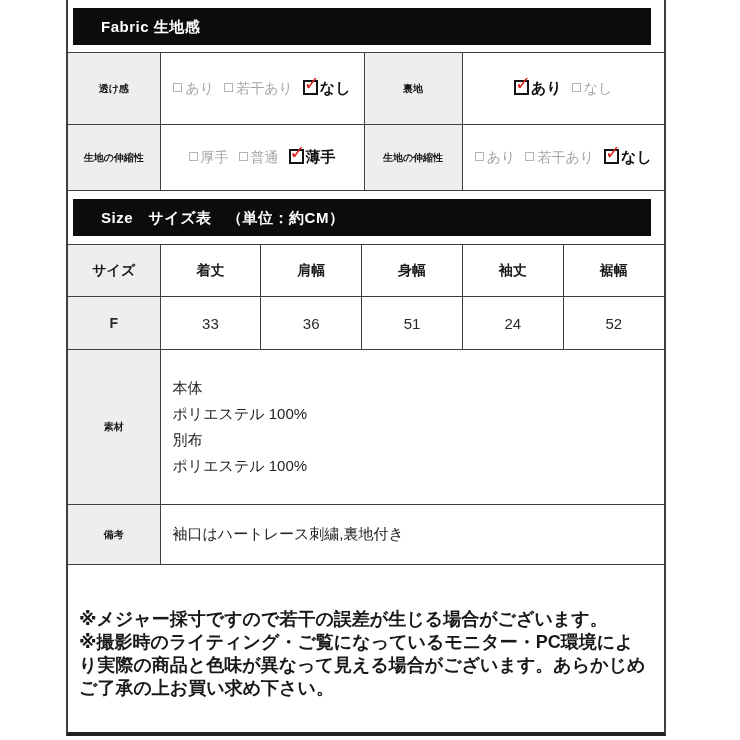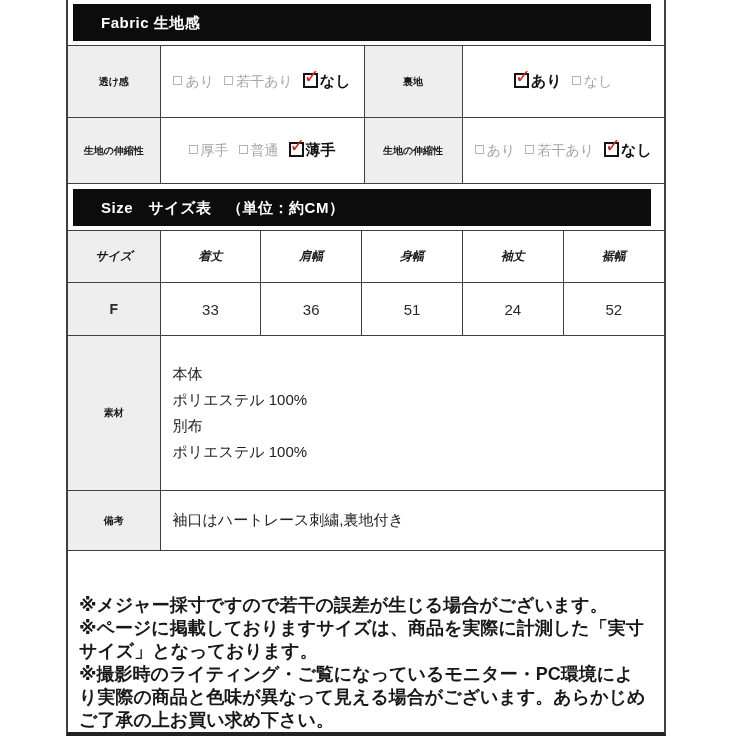--- a/index.html
+++ b/index.html
@@ -54,21 +54,21 @@
   td:last-child,th:last-child{border-right:none;}
   .label-cell{
     background:#eeeeee;
     font-weight:bold;
     font-size:10px;
     color:#1a1a1a;
   }
   .fabric-r1{height:72px;}
   .fabric-r2{height:66px;}
   .size-head{height:52px;}
-  .size-head th{font-weight:bold;font-size:12px;background:#ffffff;font-style:italic;}
+  .size-head th{font-weight:bold;font-size:14px;background:#ffffff;}
   .size-head th.label-cell{background:#eeeeee;}
   .size-data{height:53px;}
   .size-data td{font-size:15px;font-weight:normal;color:#2a2a2a;}
   .size-data td.label-cell{font-weight:bold;font-size:14px;}
   .material-row{height:155px;}
   .remarks-row{height:60px;}
   .content-cell{
     text-align:left;
     padding-left:12px;
     font-size:15px;
@@ -196,18 +196,17 @@
       </tr>
       <tr class="remarks-row">
         <td class="label-cell">備考</td>
         <td class="content-cell" colspan="5">袖口はハートレース刺繍,裏地付き</td>
       </tr>
     </tbody>
       </table>
 
     <div class="footnotes">
         <div>※メジャー採寸ですので若干の誤差が生じる場合がございます。</div>
-        <div>※ページに掲載しておりますサイズは、商品を実際に計測した「実寸サイズ」となっております。</div>
         <div>※撮影時のライティング・ご覧になっているモニター・PC環境により実際の商品と色味が異なって見える場合がございます。あらかじめご了承の上お買い求め下さい。</div>
       </div>
 
   </div>
 </div>
 
 </body></html>

